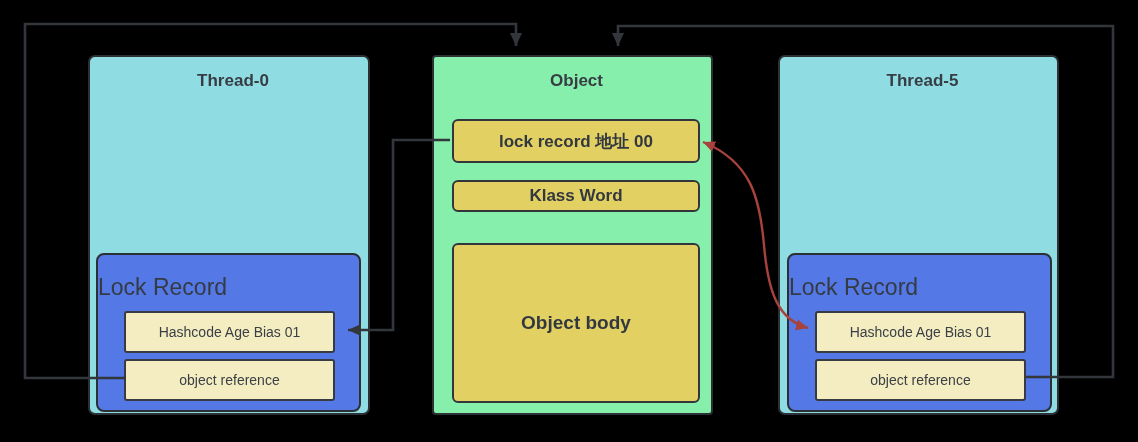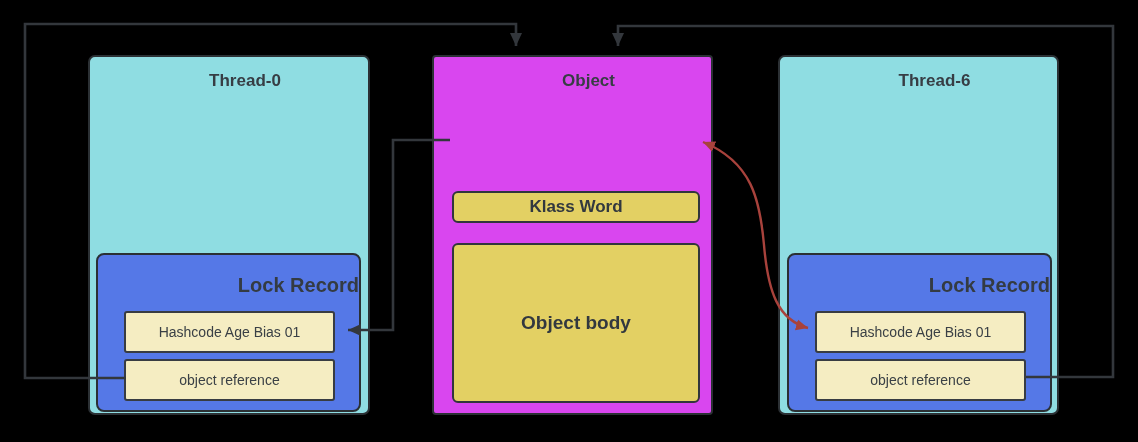--- a/index.html
+++ b/index.html
@@ -27,31 +27,31 @@
     top: 55px;
     height: 360px;
     border: 2px solid #2b3034;
     box-sizing: border-box;
   }
   .thread {
     background: #8fdde2;
     border-radius: 7px;
   }
   .object {
-    background: #d946ef;
+    background: #86efac;
     border-radius: 4px;
   }
   #thread0 { left: 88px;  width: 282px; }
   #objectbox { left: 432px; width: 281px; }
   #thread1 { left: 778px; width: 281px; }
 
   .box-title {
     position: absolute;
     top: 14px;
-    left: 16px;
+    left: 4px;
     width: 100%;
     text-align: center;
     font-size: 17px;
     font-weight: 600;
     color: #373d44;
   }
 
   .word-row {
     position: absolute;
     left: 18px;
@@ -61,43 +61,43 @@
     border-radius: 6px;
     box-sizing: border-box;
     display: flex;
     align-items: center;
     justify-content: center;
     font-size: 17px;
     font-weight: 600;
     color: #32383f;
   }
   .mark-word  { top: 62px;  height: 44px; }
-  .klass-word { top: 134px; height: 32px; }
+  .klass-word { top: 123px; height: 32px; }
   .object-body { top: 186px; height: 160px; font-size: 19px; }
 
   .lockrec {
     position: absolute;
     top: 196px;
     width: 265px;
     height: 159px;
     background: #5578e7;
     border: 2px solid #2b3034;
     border-radius: 8px;
     box-sizing: border-box;
   }
   #thread0 .lockrec { left: 6px; }
   #thread1 .lockrec { left: 7px; }
   .lockrec-title {
     position: absolute;
     top: 19px;
     left: 0;
     width: 100%;
-    text-align: right;
-    font-size: 20px;
-    font-weight: 700;
+    text-align: left;
+    font-size: 23px;
+    font-weight: 400;
     color: #343b42;
   }
   .slot {
     position: absolute;
     left: 26px;
     width: 211px;
     height: 42px;
     background: #f5edc2;
     border: 2px solid #383c42;
     border-radius: 3px;
@@ -140,26 +140,27 @@
     <div class="box-title">Thread-0</div>
     <div class="lockrec">
       <div class="lockrec-title">Lock Record</div>
       <div class="slot slot-hash">Hashcode Age Bias 01</div>
       <div class="slot slot-ref">object reference</div>
     </div>
   </div>
 
   <div class="box object" id="objectbox">
     <div class="box-title">Object</div>
+    <div class="word-row mark-word">lock record 地址 00</div>
     <div class="word-row klass-word">Klass Word</div>
     <div class="word-row object-body">Object body</div>
   </div>
 
   <div class="box thread" id="thread1">
-    <div class="box-title">Thread-6</div>
+    <div class="box-title">Thread-5</div>
     <div class="lockrec">
       <div class="lockrec-title">Lock Record</div>
       <div class="slot slot-hash">Hashcode Age Bias 01</div>
       <div class="slot slot-ref">object reference</div>
     </div>
   </div>
 
 </div>
 
 </body></html>

